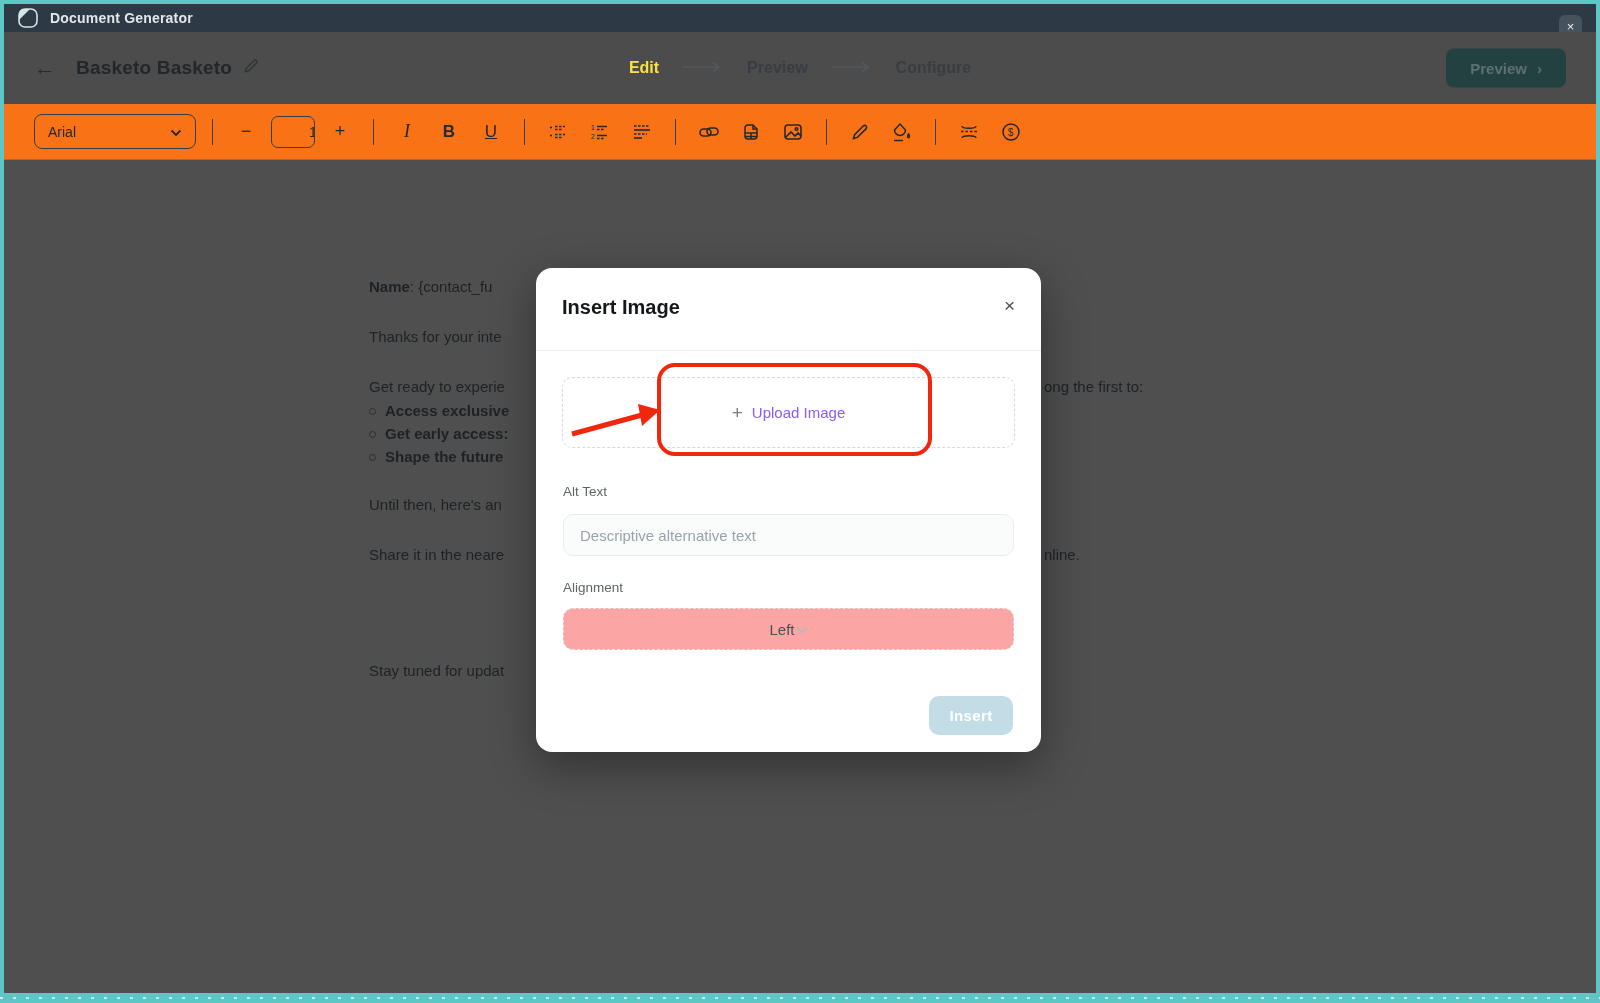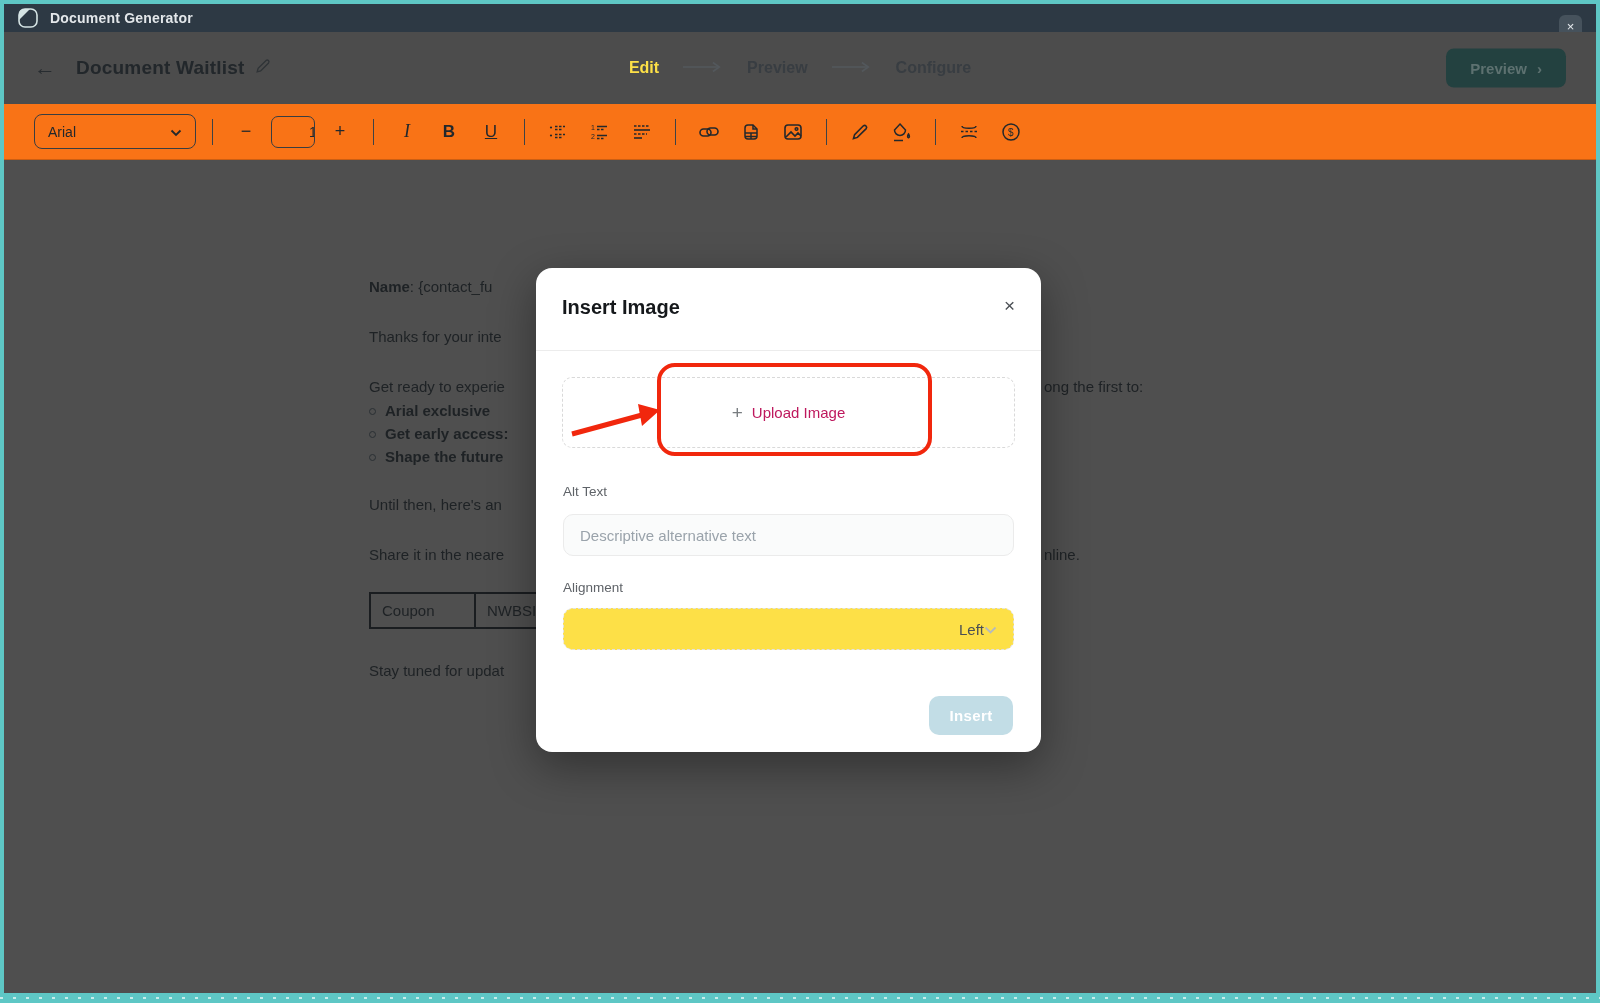--- a/index.html
+++ b/index.html
@@ -62,33 +62,33 @@
   
   .overlay-modal { position:absolute; left:532px; top:264px; width:505px; height:484px; background:#ffffff;
     border-radius:16px; box-shadow:0 14px 45px rgba(0,0,0,.38); z-index:10; }
   .modal-header { position:relative; height:82px; }
   .modal-title { position:absolute; left:26px; top:28px; font-size:20px; font-weight:700; color:#15181b;text-align:center; }
   .modal-close { position:absolute; right:26px; top:28px; font-size:19px; color:#4b5055; cursor:pointer; line-height:1; }
   .modal-divider { position:absolute; left:0; right:0; top:82px; height:1px; background:#ececec; }
   .upload-area { position:absolute; left:26px; right:26px; top:109px; height:71px; border:1px dashed #d9d9d9;
     border-radius:10px; display:flex; align-items:center; justify-content:center; gap:9px; cursor:pointer; }
   .upload-plus { font-size:19px; color:#787d80; font-weight:400; }
-  .upload-label { font-size:15px; color:#be185d; }
+  .upload-label { font-size:15px; color:#8b5cf6; }
   .annot-rect { position:absolute; left:121px; top:95px; width:275px; height:93px; border:4px solid #f1270d;
     border-radius:18px; pointer-events:none; }
   .annot-arrow { position:absolute; left:30px; top:118px; pointer-events:none; }
   .field-label { position:absolute; left:27px; font-size:13.5px; color:#5f6368; }
   .alt-label { top:468px; }
   .alt-input { position:absolute; left:27px; top:246px; width:451px; height:42px; background:#fafbfb;
     border:1px solid #ebebeb; border-radius:10px; padding:0 16px; font-size:15px; color:#333;
     font-family:"Liberation Sans", sans-serif; }
   .alt-input::placeholder { color:#9aa3ab; }
   .align-label { top:312px; }
-  .align-select { position:absolute; left:27px; top:340px; width:451px; height:42px; background:#fde047;
-    border:1px dashed #e2e2e2; border-radius:10px; display:flex; align-items:center; justify-content:flex-end;
+  .align-select { position:absolute; left:27px; top:340px; width:451px; height:42px; background:#fca5a5;
+    border:1px dashed #e2e2e2; border-radius:10px; display:flex; align-items:center; justify-content:center;
     padding:0 16px; cursor:pointer; }
   .align-value { font-size:15px; color:#4a4f54; }
   .insert-btn { position:absolute; right:28px; top:428px; width:84px; height:39px; background:#c2dde6;
     border:none; border-radius:10px; color:#ffffff; font-size:15px; font-weight:700; letter-spacing:.4px; cursor:default;
     font-family:"Liberation Sans", sans-serif; }
 </style>
 </head>
 <body>
 
 <div class="app">
@@ -99,21 +99,21 @@
         <rect x="3" y="3" width="18" height="18" rx="6" fill="none" stroke="#d5e4e4" stroke-width="1.6"></rect>
         <path d="M8 3 h6 L3 14 V8 a5 5 0 0 1 5-5 Z" fill="#d5e4e4"></path>
       </svg>
     </span>
     <span class="app-title">Document Generator</span>
     <span class="close-btn">×</span>
   </div>
 
   <div class="header">
     <span class="back-arrow">←</span>
-    <span class="doc-title">Document Waitlist</span>
+    <span class="doc-title">Basketo Basketo</span>
     <span class="title-pencil">
       <svg width="18" height="18" viewBox="0 0 20 20" fill="none" stroke="#2a2f33" stroke-width="1.5">
         <path d="M3.5 16.5 l1.1-3.9 L13.4 3.8 a2 2 0 0 1 2.8 2.8 L7.4 15.4 Z"></path>
       </svg>
     </span>
 
     <div class="steps">
       <span class="step active">Edit</span>
       <span class="step-arrow">
         <svg width="44" height="12" viewBox="0 0 44 12" fill="none" stroke="#53585c" stroke-width="1.6">
@@ -233,34 +233,26 @@
         <text x="8" y="14.5" font-size="10" fill="#23282c" stroke="none" font-family="Liberation Sans,sans-serif">$</text>
       </svg>
     </button>
   </div>
 
   <div class="canvas">
     <div class="doc-frag" style="left:365px; top:100px;"><b>Name</b><span>: {contact_fu</span></div>
     <div class="doc-frag" style="left:365px; top:150px;">Thanks for your inte</div>
     <div class="doc-frag" style="left:365px; top:200px;">Get ready to experie</div>
     <div class="doc-frag" style="left:1040px; top:200px;">ong the first to:</div>
-    <div class="doc-frag" style="left:365px; top:224px;"><span class="bullet-ring"></span><b>Arial exclusive</b></div>
+    <div class="doc-frag" style="left:365px; top:224px;"><span class="bullet-ring"></span><b>Access exclusive</b></div>
     <div class="doc-frag" style="left:365px; top:247px;"><span class="bullet-ring"></span><b>Get early access:</b></div>
     <div class="doc-frag" style="left:365px; top:270px;"><span class="bullet-ring"></span><b>Shape the future</b></div>
     <div class="doc-frag" style="left:365px; top:318px;">Until then, here's an</div>
     <div class="doc-frag" style="left:365px; top:368px;">Share it in the neare</div>
     <div class="doc-frag" style="left:1040px; top:368px;">nline.</div>
-    <table class="doc-table" style="left:365px; top:416px;">
-      <tbody>
-          <tr>
-        <td class="c1">Coupon</td>
-        <td class="c2">NWBSI</td>
-      </tr>
-    </tbody>
-      </table>
     <div class="doc-frag" style="left:365px; top:484px;">Stay tuned for updat</div>
   </div>
 
   <div class="overlay-modal">
     <div class="modal-header">
       <span class="modal-title">Insert Image</span>
       <span class="modal-close">×</span>
     </div>
     <div class="modal-divider"></div>
 

